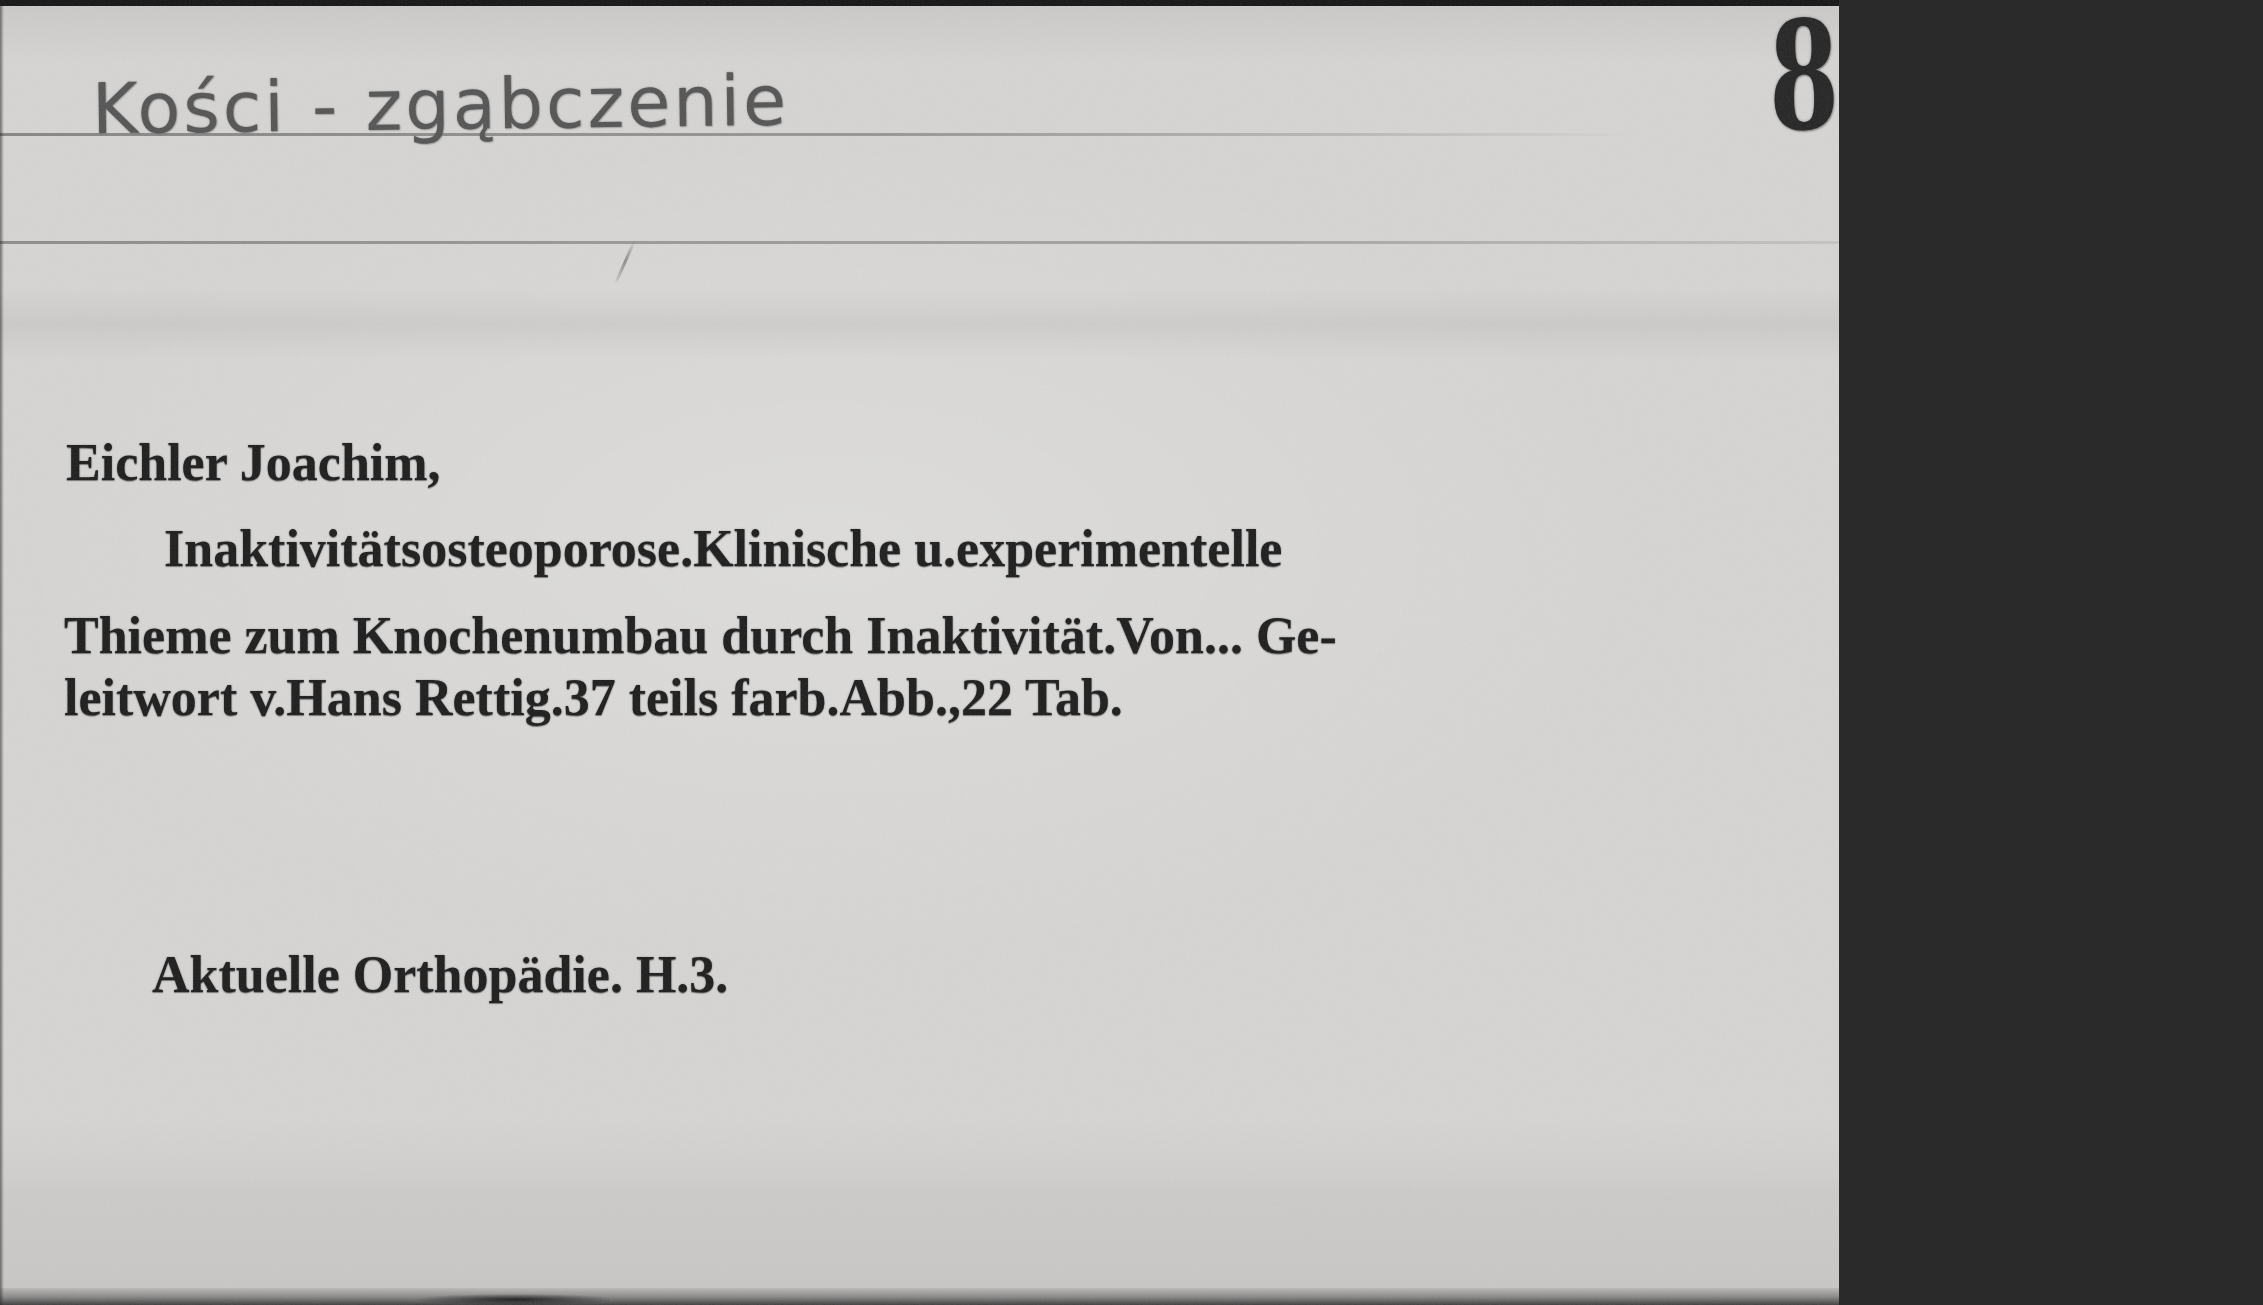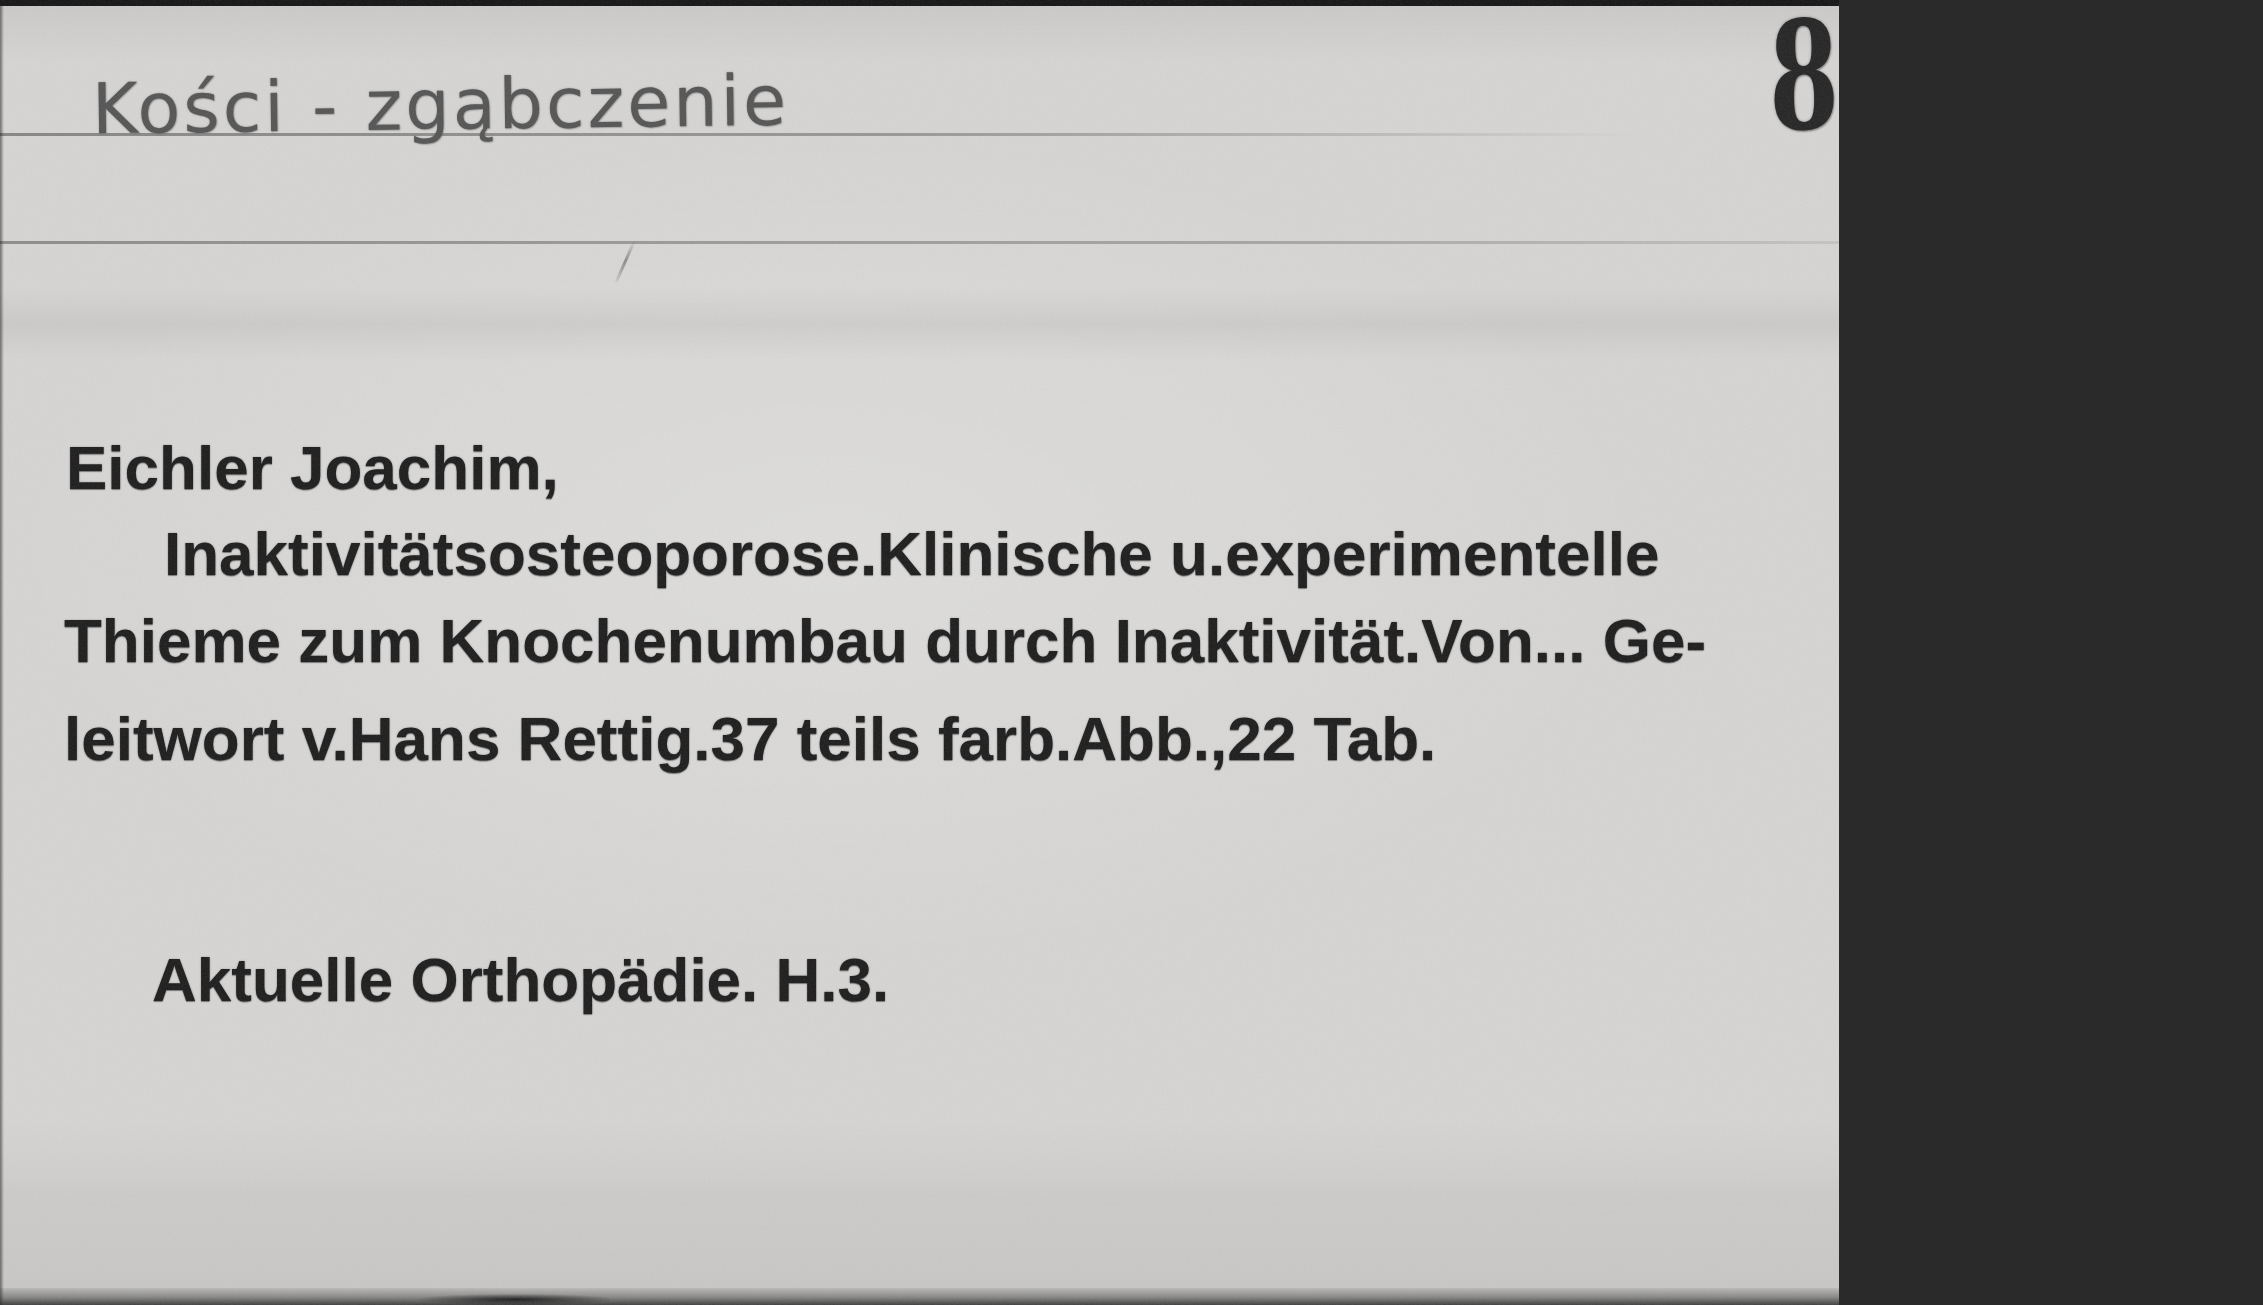--- a/index.html
+++ b/index.html
@@ -79,31 +79,31 @@
     position: absolute; top: 238px; left: 624px; width: 3px; height: 46px;
     background: linear-gradient(to bottom, rgba(90,90,90,0), rgba(80,80,80,0.55), rgba(90,90,90,0.1));
     transform: rotate(24deg);
     border-radius: 2px;
   }
 
   
   .entry { position: absolute; top: 0; left: 0; width: 100%; height: 100%; }
   .tline {
     position: absolute;
-    font-family: Liberation Sans, sans-serif;
+    font-family: Liberation Serif, serif;
     font-weight: bold;
-    font-size: 62px; line-height: 1;
+    font-size: 52px; line-height: 1;
     color: #1c1c1c;
     white-space: pre;
     text-shadow: 0 1px 1px rgba(25,25,25,0.45), 0 0 2px rgba(25,25,25,0.35);
   }
   .l0 { top: 437px; left: 66px;  }
   .l1 { top: 523px; left: 120px; margin-left: 44px; }
   .l2 { top: 610px; left: 64px;  }
-  .l3 { top: 708px; left: 64px;  }
+  .l3 { top: 672px; left: 64px;  }
   .l4 { top: 779px; left: 124px; }
   .l5 { top: 949px; left: 152px; }
 
   
   .band { position: absolute; left: 0; width: 100%; }
   .band-a {
     top: 288px; height: 72px;
     background: linear-gradient(to bottom, rgba(60,60,60,0), rgba(60,60,60,0.07) 50%, rgba(60,60,60,0));
   }
   .band-b {

